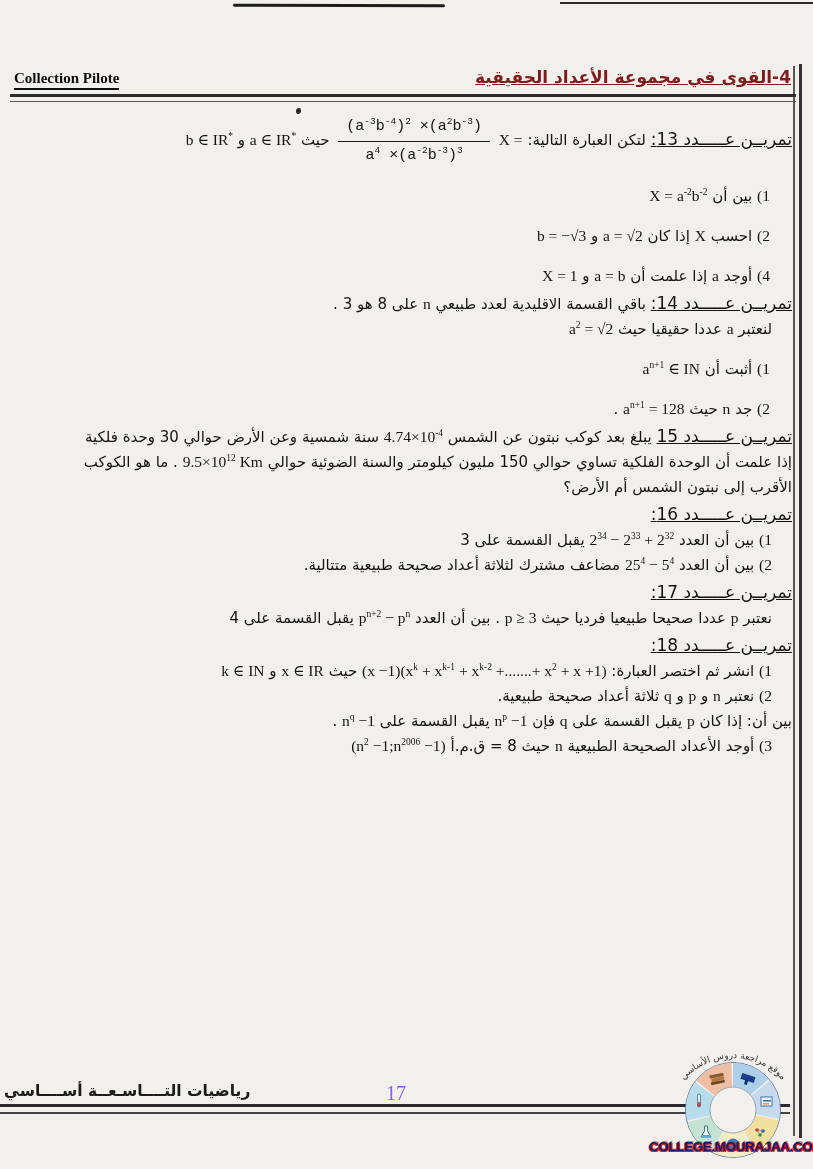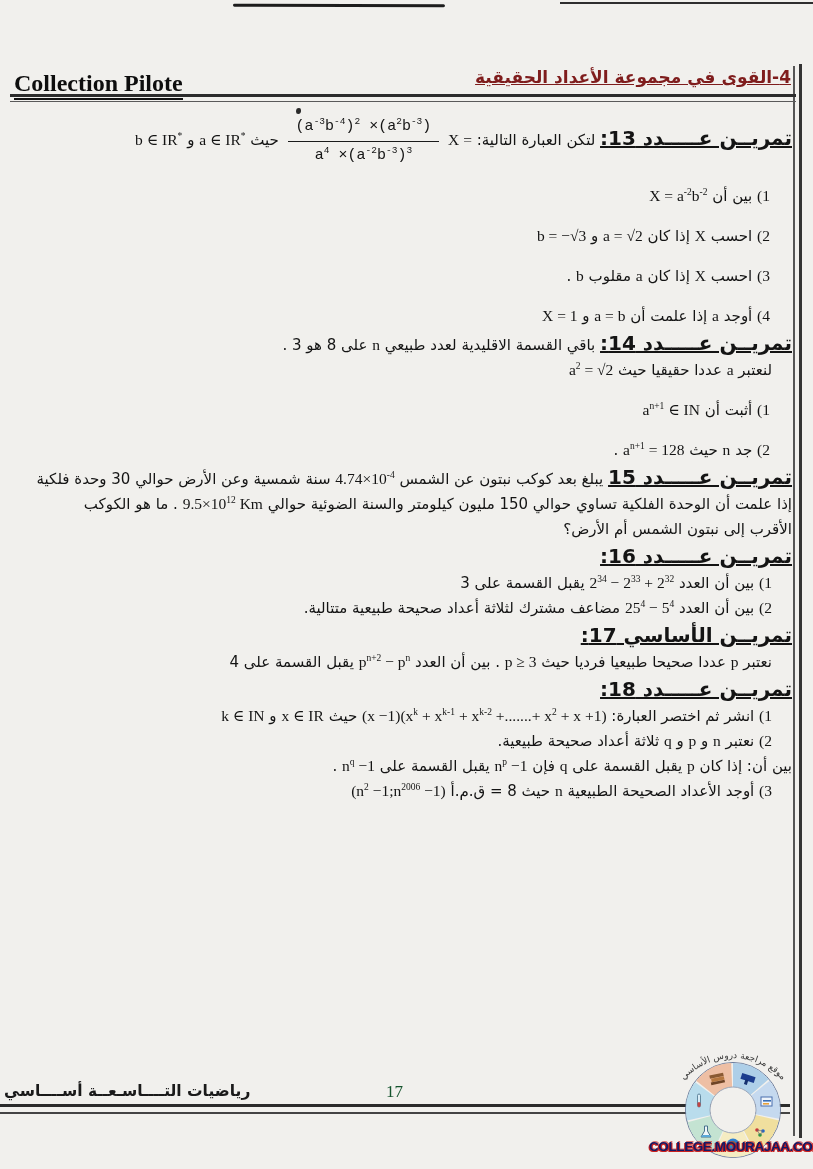--- a/index.html
+++ b/index.html
@@ -10,49 +10,49 @@
   
   .art{position:absolute;background:#222;}
   .art-top-a{left:233px;top:4px;width:212px;height:3px;border-radius:2px;transform:rotate(.2deg);background:#1d1d1d;}
   .art-top-b{left:560px;top:2px;width:253px;height:2px;background:#2e2e2e;}
   .art-right-a{left:793px;top:66px;width:2px;height:1070px;background:#555;}
   .art-right-b{left:799px;top:64px;width:3px;height:1074px;background:#333;}
   .ink-dot{position:absolute;left:296px;top:108px;width:5px;height:6px;background:#2a2a2a;border-radius:60% 40% 55% 45%;}
 
   
   .brand{position:absolute;left:14px;top:70px;font-family:"Liberation Serif","DejaVu Serif",serif;
-         font-size:24px;font-weight:bold;color:#0e0e0e;border-bottom:2px solid #111;padding-bottom:1px;}
+         font-size:15px;font-weight:bold;color:#0e0e0e;border-bottom:2px solid #111;padding-bottom:1px;}
   .title-ar{position:absolute;right:22px;top:67px;direction:rtl;font-weight:bold;font-size:17px;
             color:#7f1d1d;text-decoration:underline;}
   .header-rule{position:absolute;left:10px;width:786px;top:94px;height:4px;
                border-top:3px solid #2c2c2c;border-bottom:1px solid #5a5a5a;}
 
   
   .content{position:absolute;top:110px;right:21px;left:26px;direction:rtl;text-align:right;
            font-size:15px;line-height:24px;color:#141414;}
   .exercise{margin-bottom:3px;}
   .line{margin-bottom:1px;}
   .line.indent{padding-right:22px;margin-top:16px;}
   .line.small-indent{padding-right:20px;}
   .line.tall{margin:2px 0 6px;}
-  .ex-title{font-weight:bold;font-size:20px;text-decoration:underline;letter-spacing:.2px;}
+  .ex-title{font-weight:normal;font-size:17px;text-decoration:underline;letter-spacing:.2px;}
   .inum,.math{direction:ltr;unicode-bidi:isolate;font-family:"Liberation Serif","DejaVu Serif",serif;
               font-size:15.5px;white-space:nowrap;}
   .math sup,.frac sup{font-size:9.5px;vertical-align:6px;line-height:0;}
   .frac{display:inline-block;direction:ltr;unicode-bidi:isolate;vertical-align:middle;text-align:center;
         font-family:Liberation Mono, monospace;font-size:15px;line-height:1.3;margin:2px 4px;}
   .fnum{display:block;border-bottom:1.4px solid #1b1b1b;padding:3px 8px 4px;}
   .fden{display:block;padding:4px 8px 1px;}
 
   
   .footer-rule{position:absolute;left:0;width:790px;top:1104px;height:5px;
                border-top:3px solid #2b2b2b;border-bottom:2px solid #444;}
   .footer-left{position:absolute;left:4px;top:1082px;direction:rtl;font-weight:bold;font-size:15.5px;color:#1a1a1a;}
   .page-num{position:absolute;left:386px;top:1082px;font-family:"Liberation Serif","DejaVu Serif",serif;
-            font-size:17px;color:#14532d;}
+            font-size:20px;color:#8b5cf6;}
 
   
   .logo{position:absolute;right:4px;top:1044px;width:160px;height:126px;}
   .site{position:absolute;right:2px;top:1139px;width:162px;text-align:center;
         font-family:"Liberation Sans","DejaVu Sans",sans-serif;font-weight:bold;font-size:13.5px;
         letter-spacing:-0.4px;color:#141a66;
         text-shadow:1px 1px 0 #c92020,-1px 1px 0 #c92020,1px -1px 0 rgba(201,32,32,.6);}
 </style>
 </head>
 <body>
@@ -67,41 +67,40 @@
 
   <div class="brand">Collection Pilote</div>
   <div class="title-ar">4-القوى في مجموعة الأعداد الحقيقية</div>
   <div class="header-rule"></div>
 
   <div class="content">
       <div class="exercise">
         <div class="line tall"><span class="ex-title">تمريــن عـــــدد 13:</span> <span class="ar">لتكن العبارة التالية:</span> <span class="math">X =</span> <span class="frac"><span class="fnum">(a<sup>-3</sup>b<sup>-4</sup>)<sup>2</sup> ×(a<sup>2</sup>b<sup>-3</sup>)</span><span class="fden">a<sup>4</sup> ×(a<sup>-2</sup>b<sup>-3</sup>)<sup>3</sup></span></span> <span class="ar">حيث</span> <span class="math">a ∈ IR<sup>*</sup></span> <span class="ar">و</span> <span class="math">b ∈ IR<sup>*</sup></span></div>
         <div class="line indent"><span class="inum">(1</span> <span class="ar">بين أن</span> <span class="math">X = a<sup>-2</sup>b<sup>-2</sup></span></div>
         <div class="line indent"><span class="inum">(2</span> <span class="ar">احسب</span> <span class="math">X</span> <span class="ar">إذا كان</span> <span class="math">a = √2</span> <span class="ar">و</span> <span class="math">b = −√3</span></div>
-        <div class="line indent"><span class="inum">(3</span> <span class="ar">احسب</span> <span class="math">X</span> <span class="ar">إذا كان</span> <span class="math">a</span> <span class="ar">مقلوب</span> <span class="math">b</span> <span class="ar">.</span></div>
         <div class="line indent"><span class="inum">(4</span> <span class="ar">أوجد</span> <span class="math">a</span> <span class="ar">إذا علمت أن</span> <span class="math">a = b</span> <span class="ar">و</span> <span class="math">X = 1</span></div>
       </div>
       <div class="exercise">
         <div class="line"><span class="ex-title">تمريــن عـــــدد 14:</span> <span class="ar">باقي القسمة الاقليدية لعدد طبيعي</span> <span class="math">n</span> <span class="ar">على 8 هو 3 .</span></div>
         <div class="line small-indent"><span class="ar">لنعتبر</span> <span class="math">a</span> <span class="ar">عددا حقيقيا حيث</span> <span class="math">a<sup>2</sup> = √2</span></div>
         <div class="line indent"><span class="inum">(1</span> <span class="ar">أثبت أن</span> <span class="math">a<sup>n+1</sup> ∈ IN</span></div>
         <div class="line indent"><span class="inum">(2</span> <span class="ar">جد</span> <span class="math">n</span> <span class="ar">حيث</span> <span class="math">a<sup>n+1</sup> = 128</span> <span class="ar">.</span></div>
       </div>
       <div class="exercise">
         <div class="line"><span class="ex-title">تمريــن عـــــدد 15</span> <span class="ar">يبلغ بعد كوكب نبتون عن الشمس</span> <span class="math">4.74×10<sup>-4</sup></span> <span class="ar">سنة شمسية وعن الأرض حوالي 30 وحدة فلكية</span></div>
         <div class="line"><span class="ar">إذا علمت أن الوحدة الفلكية تساوي حوالي 150 مليون كيلومتر والسنة الضوئية حوالي</span> <span class="math">9.5×10<sup>12</sup> Km</span> <span class="ar">. ما هو الكوكب</span></div>
         <div class="line"><span class="ar">الأقرب إلى نبتون الشمس أم الأرض؟</span></div>
       </div>
       <div class="exercise">
         <div class="line"><span class="ex-title">تمريــن عـــــدد 16:</span></div>
         <div class="line small-indent"><span class="inum">(1</span> <span class="ar">بين أن العدد</span> <span class="math">2<sup>34</sup> − 2<sup>33</sup> + 2<sup>32</sup></span> <span class="ar">يقبل القسمة على 3</span></div>
         <div class="line small-indent"><span class="inum">(2</span> <span class="ar">بين أن العدد</span> <span class="math">25<sup>4</sup> − 5<sup>4</sup></span> <span class="ar">مضاعف مشترك لثلاثة أعداد صحيحة طبيعية متتالية.</span></div>
       </div>
       <div class="exercise">
-        <div class="line"><span class="ex-title">تمريــن الأساسي 17:</span></div>
+        <div class="line"><span class="ex-title">تمريــن عـــــدد 17:</span></div>
         <div class="line small-indent"><span class="ar">نعتبر</span> <span class="math">p</span> <span class="ar">عددا صحيحا طبيعيا فرديا حيث</span> <span class="math">p ≥ 3</span> <span class="ar">. بين أن العدد</span> <span class="math">p<sup>n+2</sup> − p<sup>n</sup></span> <span class="ar">يقبل القسمة على 4</span></div>
       </div>
       <div class="exercise">
         <div class="line"><span class="ex-title">تمريــن عـــــدد 18:</span></div>
         <div class="line small-indent"><span class="inum">(1</span> <span class="ar">انشر ثم اختصر العبارة:</span> <span class="math">(x −1)(x<sup>k</sup> + x<sup>k-1</sup> + x<sup>k-2</sup> +.......+ x<sup>2</sup> + x +1)</span> <span class="ar">حيث</span> <span class="math">x ∈ IR</span> <span class="ar">و</span> <span class="math">k ∈ IN</span></div>
         <div class="line small-indent"><span class="inum">(2</span> <span class="ar">نعتبر</span> <span class="math">n</span> <span class="ar">و</span> <span class="math">p</span> <span class="ar">و</span> <span class="math">q</span> <span class="ar">ثلاثة أعداد صحيحة طبيعية.</span></div>
         <div class="line"><span class="ar">بين أن: إذا كان</span> <span class="math">p</span> <span class="ar">يقبل القسمة على</span> <span class="math">q</span> <span class="ar">فإن</span> <span class="math">n<sup>p</sup> −1</span> <span class="ar">يقبل القسمة على</span> <span class="math">n<sup>q</sup> −1</span> <span class="ar">.</span></div>
         <div class="line small-indent"><span class="inum">(3</span> <span class="ar">أوجد الأعداد الصحيحة الطبيعية</span> <span class="math">n</span> <span class="ar">حيث 8 = ق.م.أ</span> <span class="math">(n<sup>2</sup> −1;n<sup>2006</sup> −1)</span></div>
       </div>
     </div>

